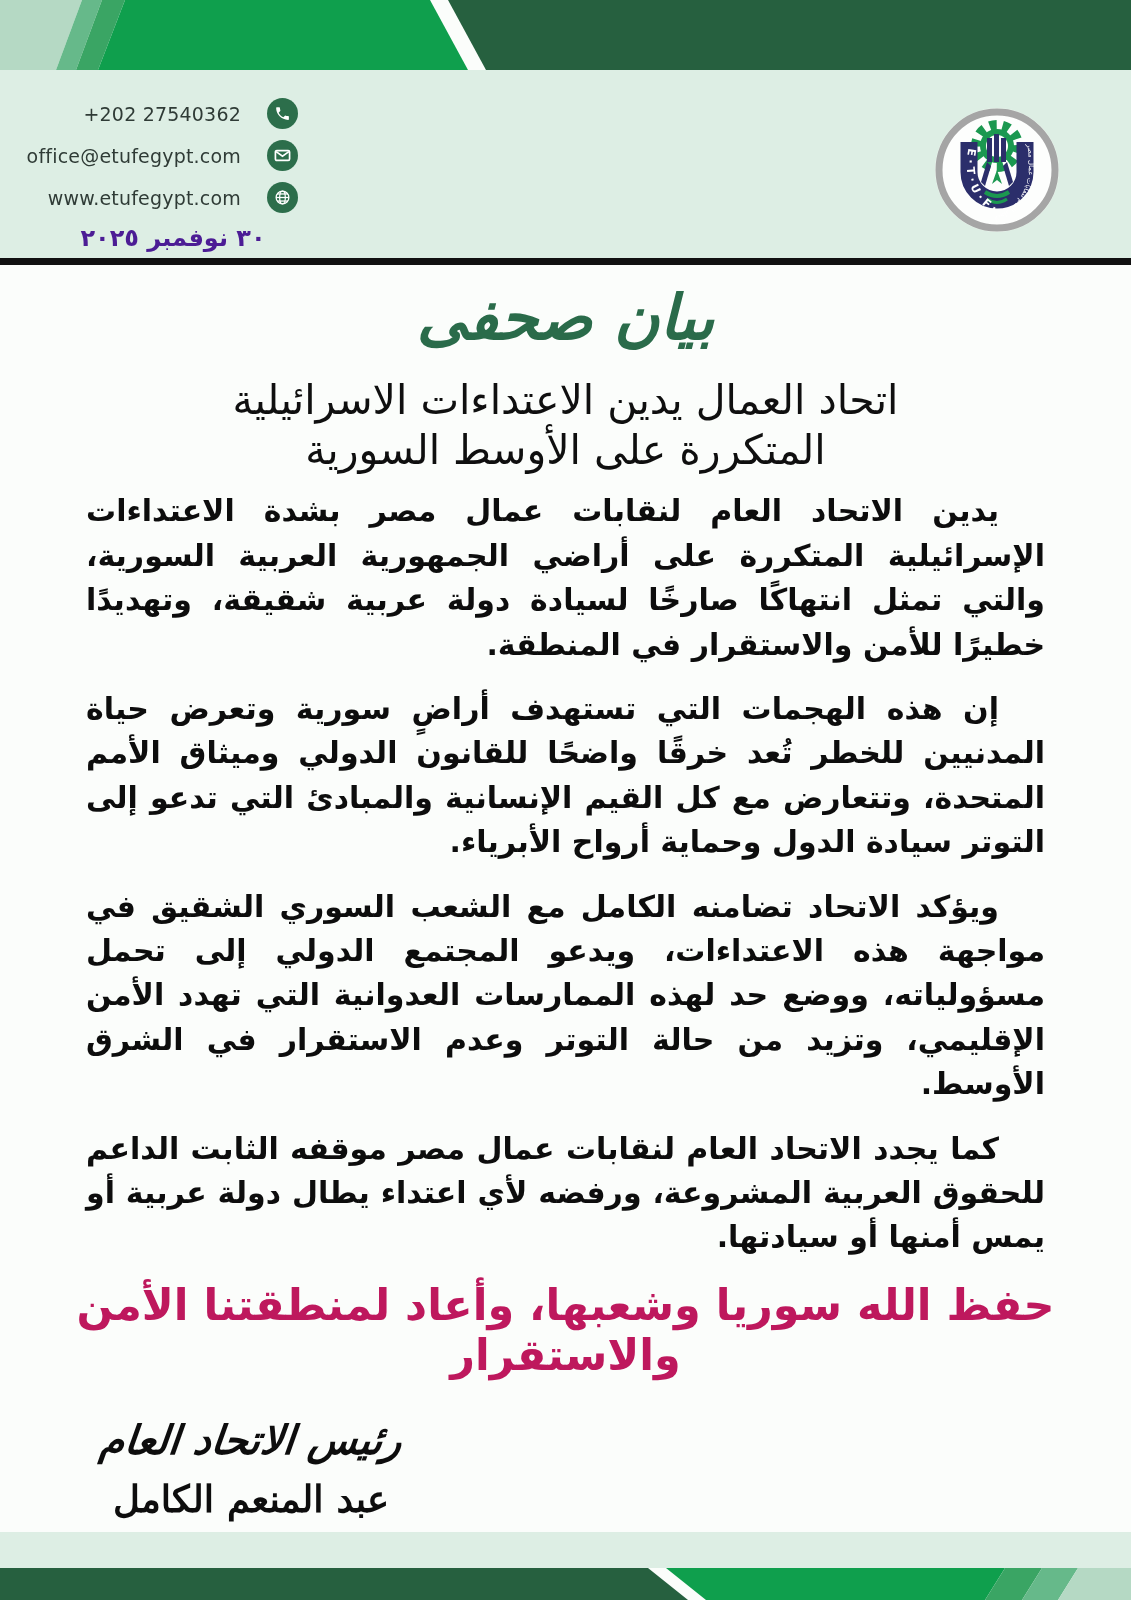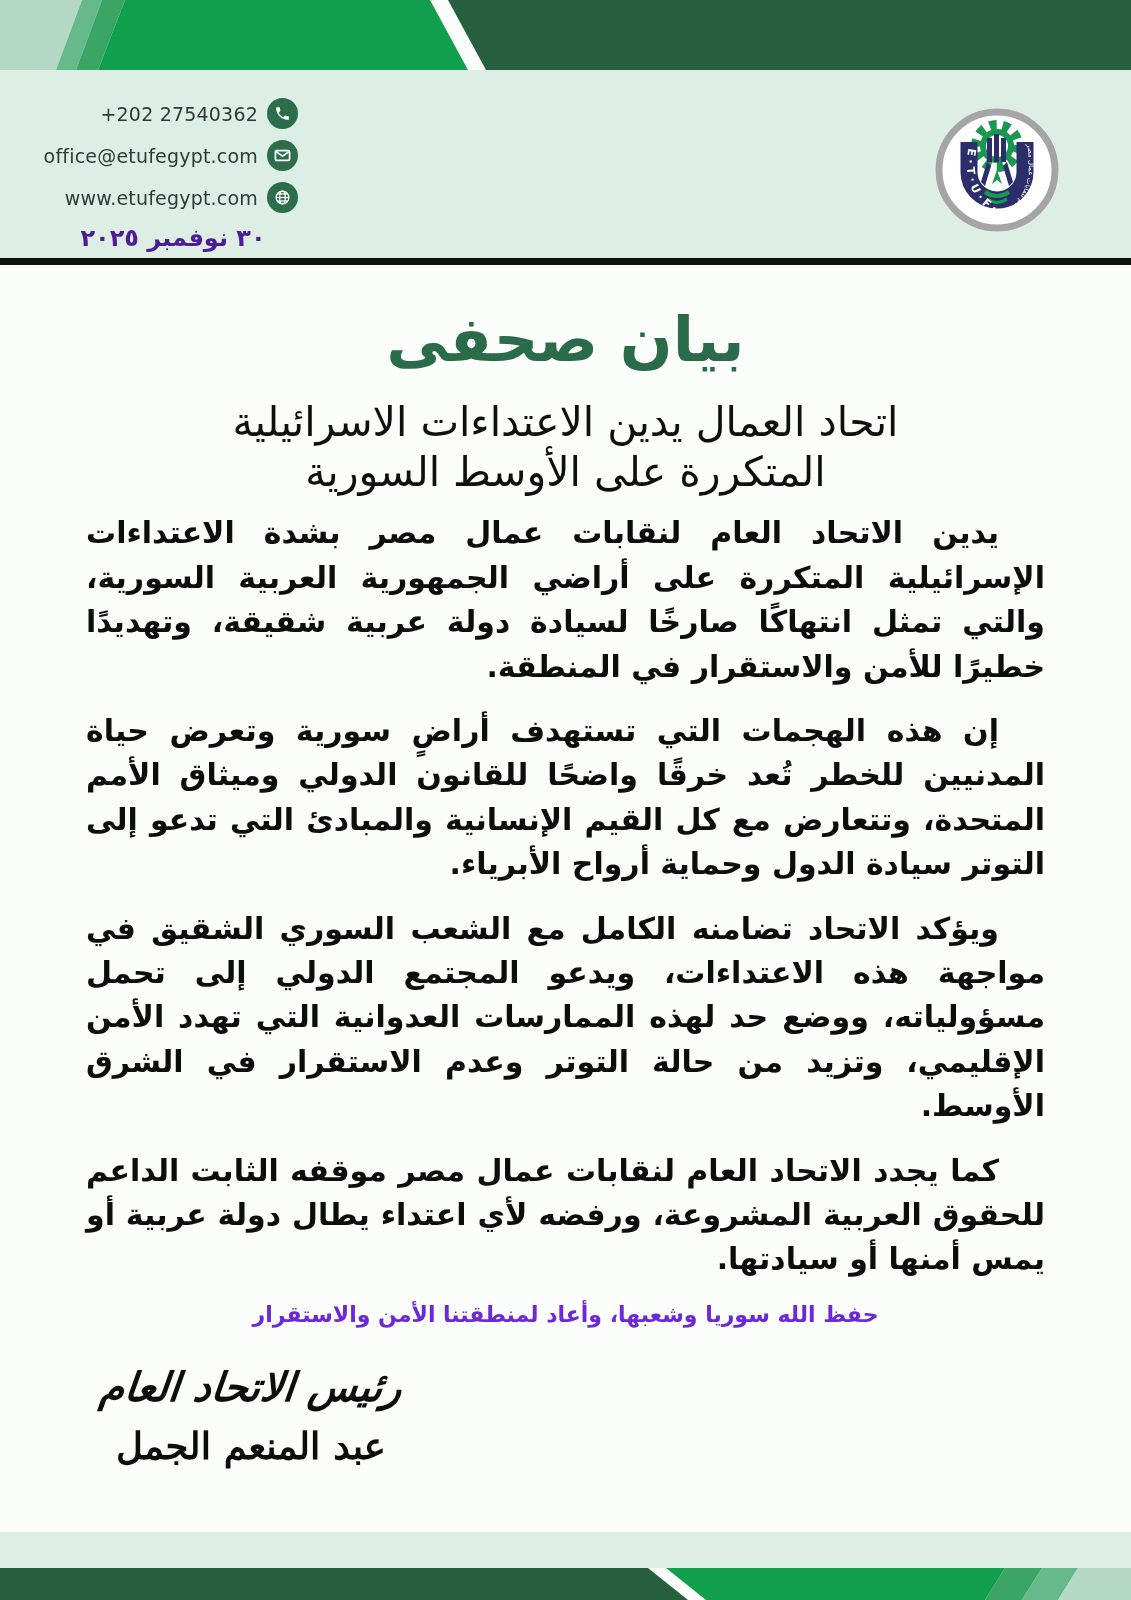--- a/index.html
+++ b/index.html
@@ -18,21 +18,21 @@
     position:absolute; top:70px; left:0;
     width:1131px; height:188px;
     background:#ddeee4;
   }
   .contacts {
     position:absolute; top:28px; left:48px;
     display:flex; flex-direction:column; gap:11px;
     width:250px;
   }
   .contact-row {
-    display:flex; align-items:center; justify-content:flex-end; gap:9px;
+    display:flex; align-items:center; justify-content:flex-end; gap:26px;
     direction:ltr;
   }
   .contact-row .txt {
     font-size:19px; color:#2f3b36; letter-spacing:0.2px;
     font-family:"DejaVu Sans", sans-serif;
   }
   .cicon {
     width:31px; height:31px; border-radius:50%;
     background:#2c6e4b; flex:0 0 31px;
     display:flex; align-items:center; justify-content:center;
@@ -46,40 +46,41 @@
   .logo-wrap { position:absolute; top:34px; right:68px; width:132px; height:132px; }
   
   .divider { position:absolute; top:258px; left:0; width:1131px; height:7px; background:#111111; }
   
   .doc {
     position:absolute; top:265px; left:0;
     width:1131px; height:1267px;
     direction:rtl; overflow:hidden;
   }
   .kicker {
-    margin-top:38px; text-align:center;
+    margin-top:16px; text-align:center;
     font-size:62px; font-weight:800; color:#2a6b4a;
     line-height:1.2;
+    font-style:italic;
   }
   .title {
     margin-top:20px; text-align:center;
     font-size:41px; font-weight:400; color:#0f0f0f;
     line-height:1.22;
   }
   .body-text { padding:14px 86px 0 86px; }
   .body-text p {
     font-size:30px; font-weight:700; color:#0d0d0d;
     line-height:1.48;
     text-align:justify; text-align-last:right;
     text-indent:46px;
     margin-bottom:20px;
   }
   .closing {
     margin-top:14px; text-align:center;
-    font-size:22px; font-weight:800; color:#6d28d9;
+    font-size:43px; font-weight:800; color:#be185d;
   }
   .signature {
     margin-top:36px; margin-right:700px; width:360px;
     text-align:center; direction:rtl;
   }
   .sig-title {
     font-family:"DejaVu Serif", serif;
     font-style:italic; font-weight:bold;
     font-size:40px; color:#0d0d0d;
     transform:skewX(-6deg);
@@ -194,21 +195,21 @@
       <p>يدين الاتحاد العام لنقابات عمال مصر بشدة الاعتداءات الإسرائيلية المتكررة على أراضي الجمهورية العربية السورية، والتي تمثل انتهاكًا صارخًا لسيادة دولة عربية شقيقة، وتهديدًا خطيرًا للأمن والاستقرار في المنطقة.</p>
       <p>إن هذه الهجمات التي تستهدف أراضٍ سورية وتعرض حياة المدنيين للخطر تُعد خرقًا واضحًا للقانون الدولي وميثاق الأمم المتحدة، وتتعارض مع كل القيم الإنسانية والمبادئ التي تدعو إلى التوتر سيادة الدول وحماية أرواح الأبرياء.</p>
       <p>ويؤكد الاتحاد تضامنه الكامل مع الشعب السوري الشقيق في مواجهة هذه الاعتداءات، ويدعو المجتمع الدولي إلى تحمل مسؤولياته، ووضع حد لهذه الممارسات العدوانية التي تهدد الأمن الإقليمي، وتزيد من حالة التوتر وعدم الاستقرار في الشرق الأوسط.</p>
       <p>كما يجدد الاتحاد العام لنقابات عمال مصر موقفه الثابت الداعم للحقوق العربية المشروعة، ورفضه لأي اعتداء يطال دولة عربية أو يمس أمنها أو سيادتها.</p>
     </div>
 
     <div class="closing">حفظ الله سوريا وشعبها، وأعاد لمنطقتنا الأمن والاستقرار</div>
 
     <div class="signature">
       <div class="sig-title">رئيس الاتحاد العام</div>
-      <div class="sig-name">عبد المنعم الجمل</div>
+      <div class="sig-name">عبد المنعم الكامل</div>
     </div>
   </main>
 
   <div class="footer-mint"></div>
   <svg class="bottom-deco" viewBox="0 0 1131 32" preserveAspectRatio="none">
     <polygon points="0,0 648,0 688,32 0,32" fill="#26603f"></polygon>
     <polygon points="666,0 1005,0 985,32 706,32" fill="#0f9f4d"></polygon>
     <polygon points="1005,0 1042,0 1022,32 985,32" fill="#3aa564"></polygon>
     <polygon points="1042,0 1078,0 1058,32 1022,32" fill="#66b98a"></polygon>
     <polygon points="1078,0 1131,0 1131,32 1058,32" fill="#b5d9c4"></polygon>

